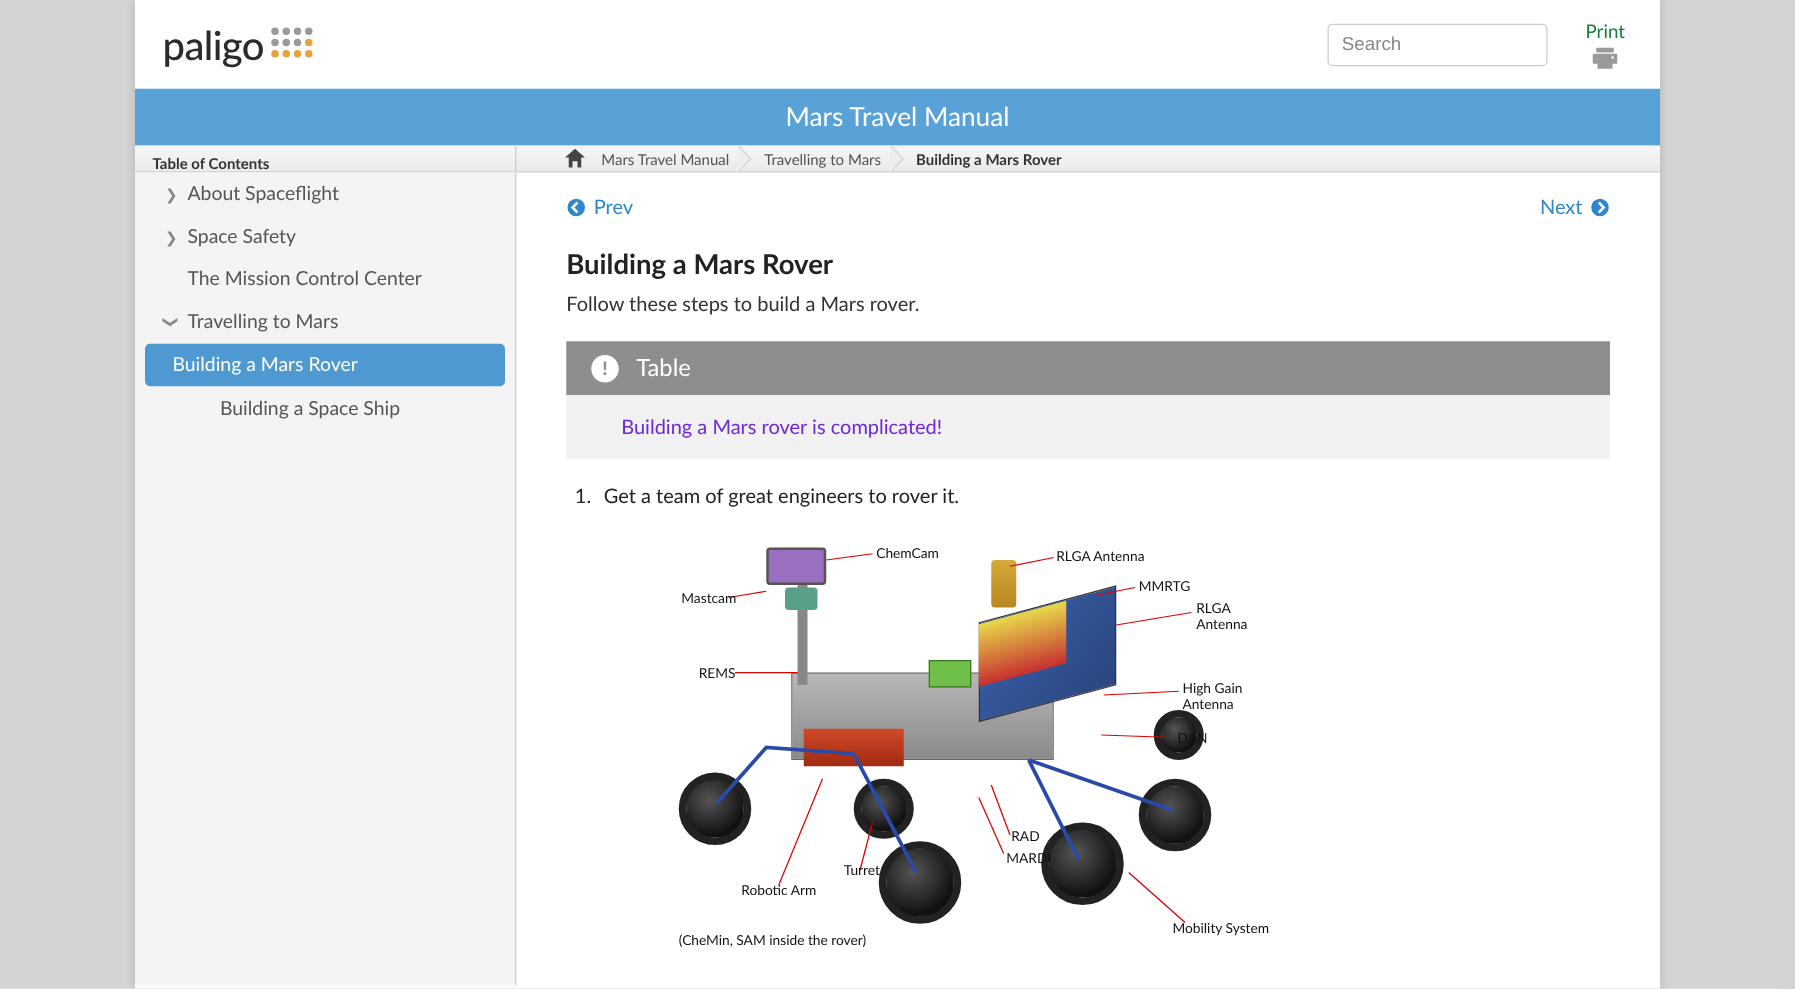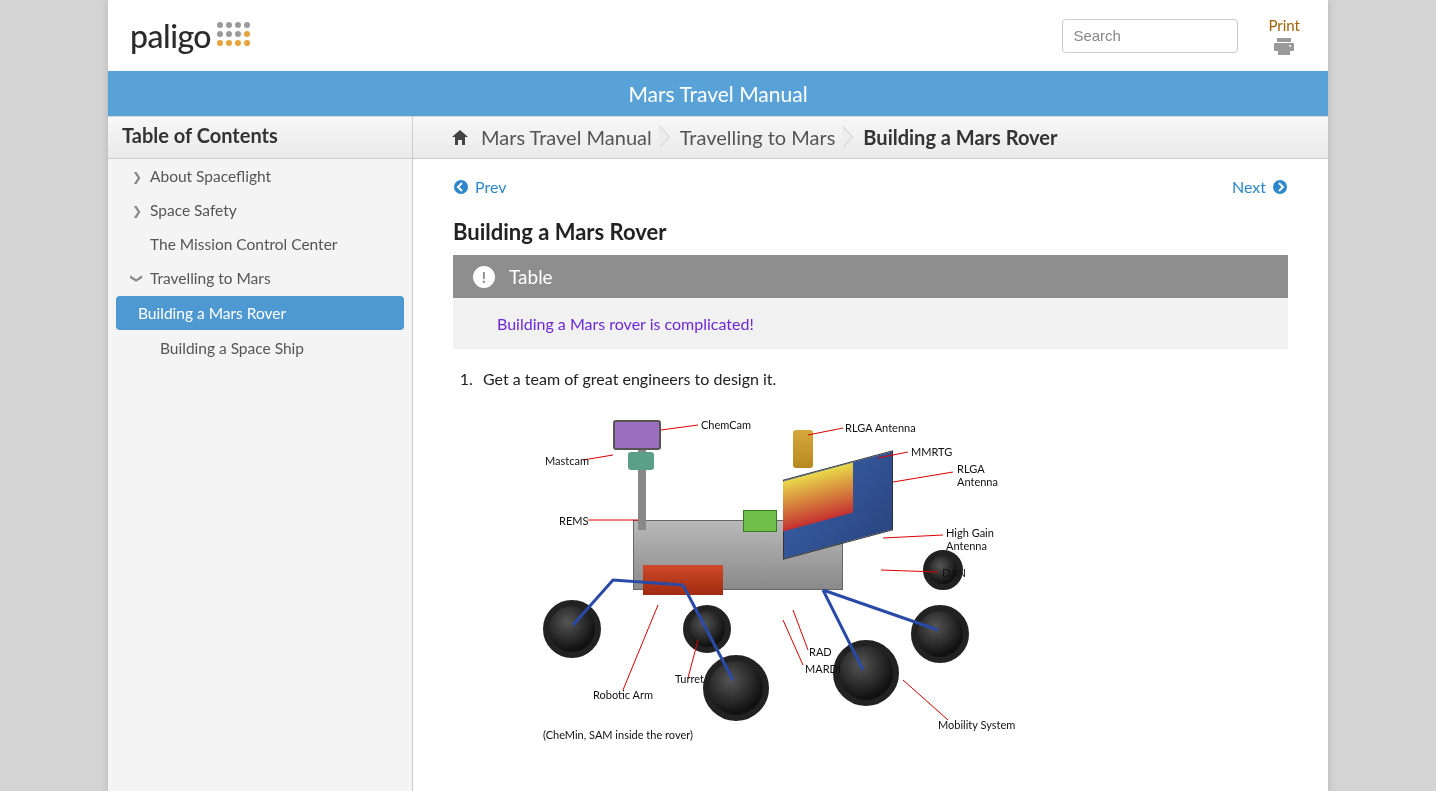--- a/index.html
+++ b/index.html
@@ -39,40 +39,40 @@
     position:absolute; width:6px; height:6px; border-radius:50%;
   }
   .spacer { flex:1; }
   .search-box {
     width: 176px; height: 34px;
     border:1px solid #ccc; border-radius:4px;
     padding: 6px 10px; font-size:15px; color:#555;
   }
   .search-box::placeholder { color:#888; }
   .print-col {
-    text-align:center; margin-left:30px; color:#a16207;
+    text-align:center; margin-left:30px; color:#15803d;
     display:flex; flex-direction:column; align-items:center; gap:4px;
     cursor:pointer;
   }
   .print-col .lbl { font-size:15px; }
   .title-band {
     background:#59a2d8;
     color:#fff;
     text-align:center;
     font-size:21px;
     padding: 10px 0;
     font-weight:400;
   }
   .crumbs-row {
     display:flex;
     background: linear-gradient(#f7f7f7,#eaeaea);
     border-top:1px solid #d7d7d7;
     border-bottom:1px solid #ccc;
-    height:43px;
-    font-size:20px;
+    height:22px;
+    font-size:12px;
   }
   .toc-header {
     width:305px;
     padding: 6px 14px;
     font-weight:700;
     color:#333;
     border-right:1px solid #ccc;
   }
   .crumbs {
     flex:1;
@@ -236,21 +236,21 @@
         <span>The Mission Control Center</span>
       </div>
       <div class="toc-item">
         <span class="chev" style="transform:rotate(90deg);display:inline-block">❯</span>
         <span>Travelling to Mars</span>
       </div>
       <div class="toc-subsub">
         <div class="toc-item active">
           <span>Building a Mars Rover</span>
         </div>
-        <div class="toc-item" style="padding-left:52px">
+        <div class="toc-item" style="padding-left:68px">
           <span>Building a Space Ship</span>
         </div>
       </div>
     </div>
 
     <div class="main">
       <div class="pager">
         <a>
           <svg width="16" height="16" viewBox="0 0 16 16">
               <circle cx="8" cy="8" r="7" fill="#2d87cc"></circle>
@@ -261,31 +261,32 @@
         <a>
           <span>Next</span>
           <svg width="16" height="16" viewBox="0 0 16 16">
               <circle cx="8" cy="8" r="7" fill="#2d87cc"></circle>
               <path d="M7 4 L11 8 L7 12" stroke="#fff" stroke-width="2" fill="none"></path>
             </svg>
         </a>
       </div>
 
       <h1 class="page-title">Building a Mars Rover</h1>
+      <p class="intro">Follow these steps to build a Mars rover.</p>
 
       <div class="note-box">
         <div class="note-head">
           <span class="bang">!</span>
           <span>Table</span>
         </div>
         <div class="note-body">Building a Mars rover is complicated!</div>
       </div>
 
       <ol class="steps">
-        <li>Get a team of great engineers to design it.</li>
+        <li>Get a team of great engineers to rover it.</li>
       </ol>
 
       <div class="diagram">
 
         <div class="comp" style="left:150px;top:110px;width:210px;height:70px;background:linear-gradient(#b8b8b8,#8a8a8a);border:1px solid #666;"></div>
 
         <div class="comp" style="left:300px;top:55px;width:110px;height:80px;background:linear-gradient(135deg,#3a5fa8,#2a4680);transform:skewY(-15deg);border:1px solid #333;"></div>
         <div class="comp" style="left:300px;top:62px;width:70px;height:50px;background:linear-gradient(#e9d94a,#c53030);transform:skewY(-15deg);"></div>
 
         <div class="comp" style="left:155px;top:30px;width:8px;height:90px;background:#888;"></div>

